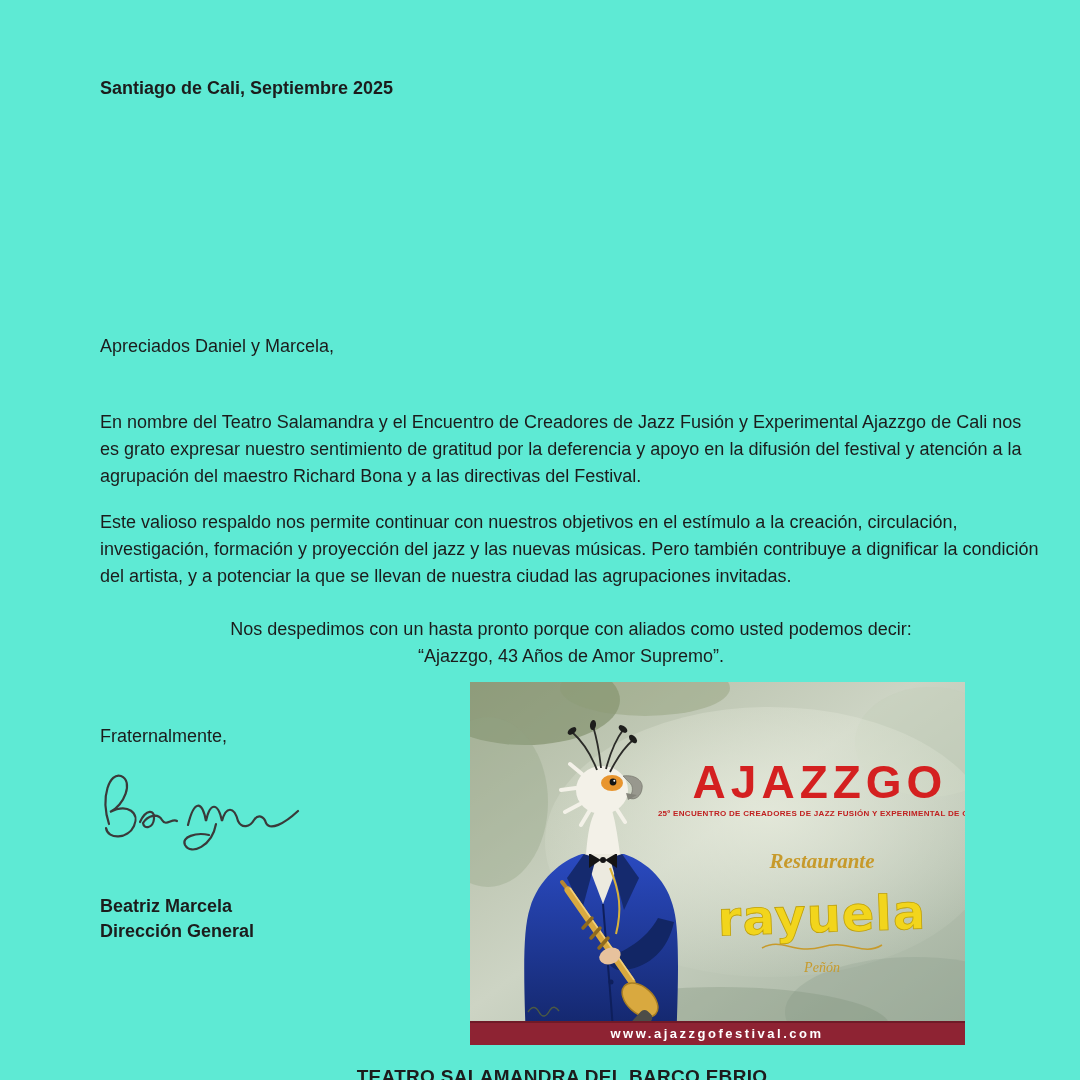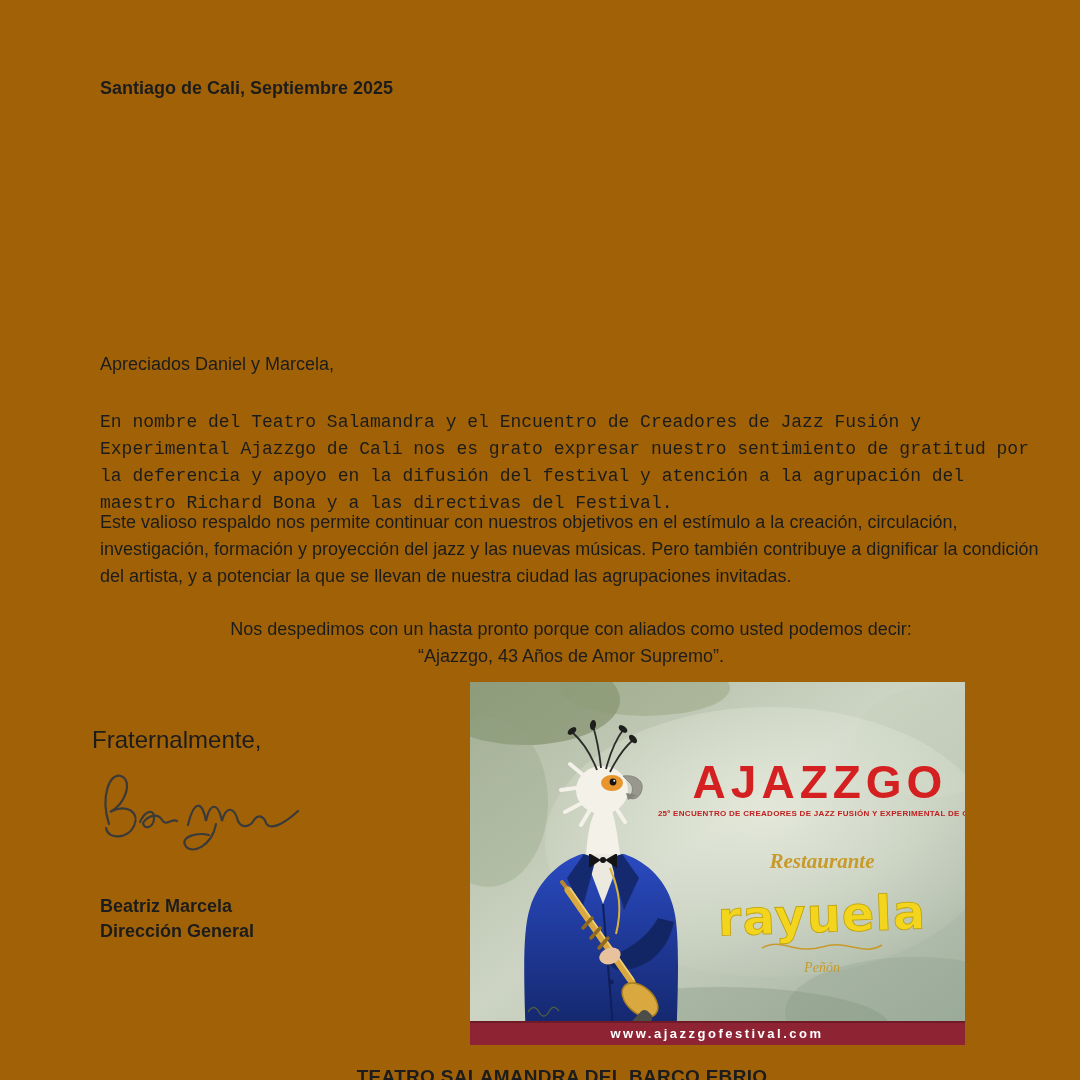--- a/index.html
+++ b/index.html
@@ -1,30 +1,30 @@
 <!DOCTYPE html>
 <html><head>
 <meta charset="utf-8">
 <style>
   html, body { margin: 0; padding: 0; background: #ffffff; }
   .page {
     position: relative; width: 1080px; height: 1080px;
-    background: #a16207; overflow: hidden;
+    background: #5eead4; overflow: hidden;
     font-family: "Liberation Sans", sans-serif; color: #1c1c1c;
   }
   .abs { position: absolute; }
   .date       { left: 100px; top: 78px;  font-size: 18px; font-weight: bold; }
   .recipient  { left: 100px; top: 157px; font-size: 18px; font-weight: bold; line-height: 22.8px; }
-  .salutation { left: 100px; top: 336px; font-size: 18px; margin-top: 18px; }
+  .salutation { left: 100px; top: 336px; font-size: 18px; }
   .para       { left: 100px; width: 942px; font-size: 18px; line-height: 27px; }
-  .p1 { top: 409px; font-family: Liberation Mono, monospace; }
+  .p1 { top: 409px; }
   .p2 { top: 509px; }
   .p3 { top: 616px; }
   .p3 div { line-height: 27px; text-align: center; }
-  .closing    { left: 92px; top: 726px; font-size: 24px; }
+  .closing    { left: 100px; top: 726px; font-size: 18px; }
   .signature  { left: 95px;  top: 760px; }
   .signer     { left: 100px; top: 894px; font-size: 18px; font-weight: bold; line-height: 25px; }
   .poster     { left: 470px; top: 682px; width: 495px; height: 363px; }
   .poster svg { display: block; }
   .footer {
     left: 0; top: 1066px; width: 1080px; text-align: center;
     font-size: 19px; font-weight: bold; letter-spacing: .3px;
     transform: translateX(22px); white-space: nowrap;
   }
 </style>

